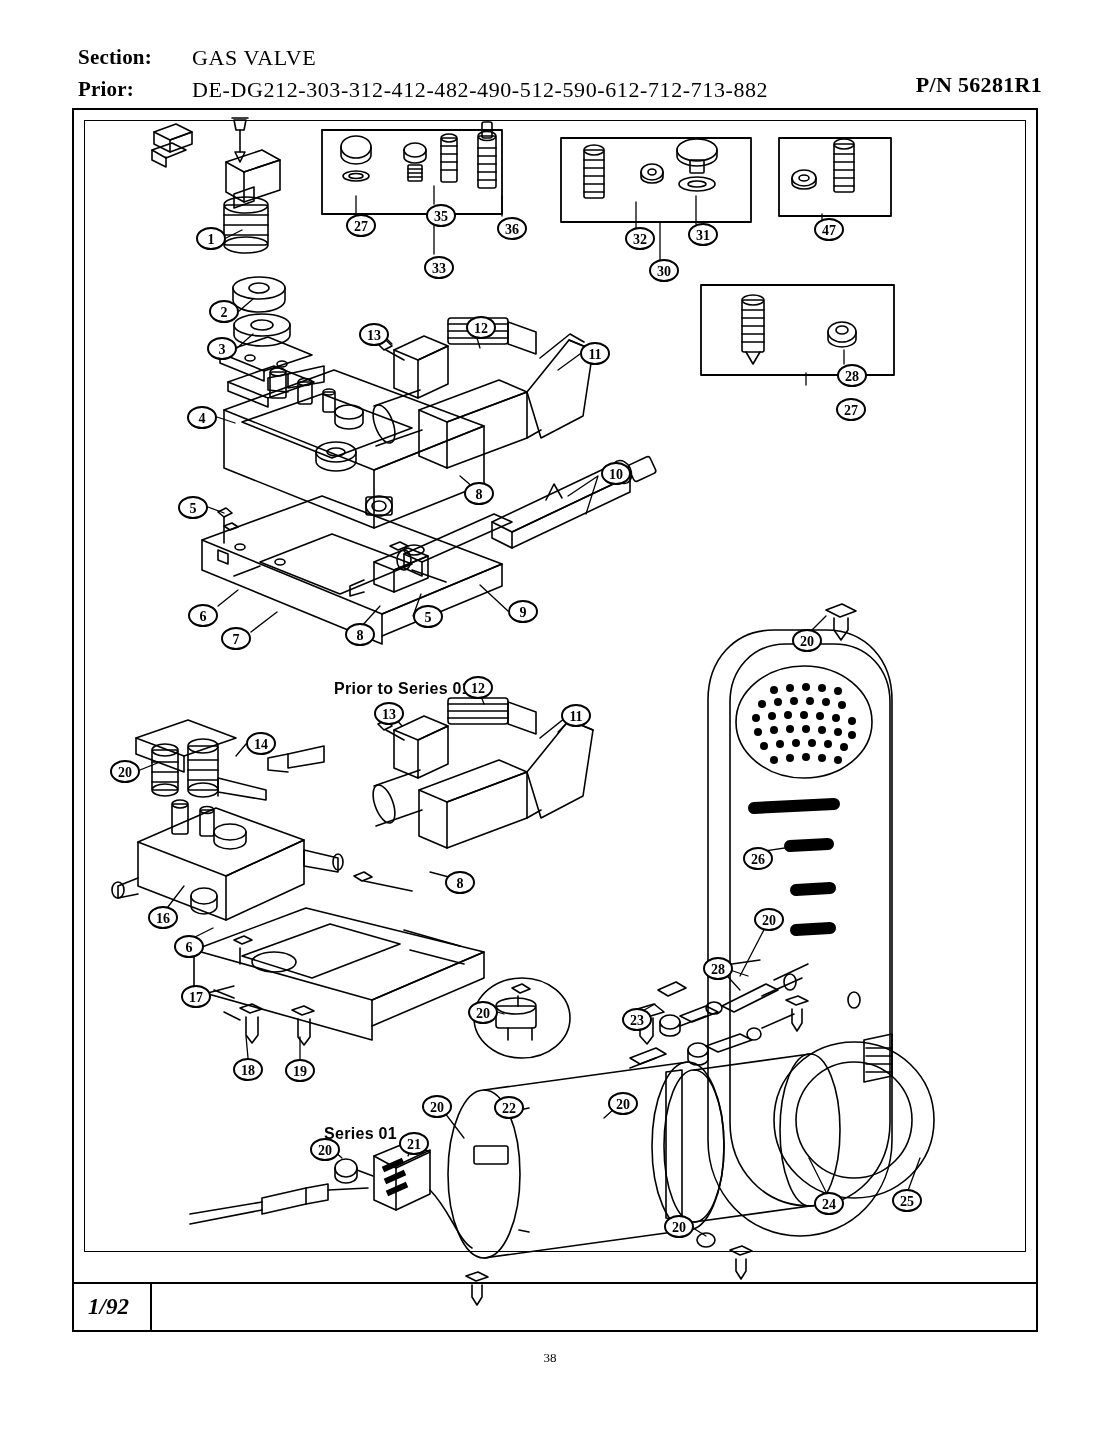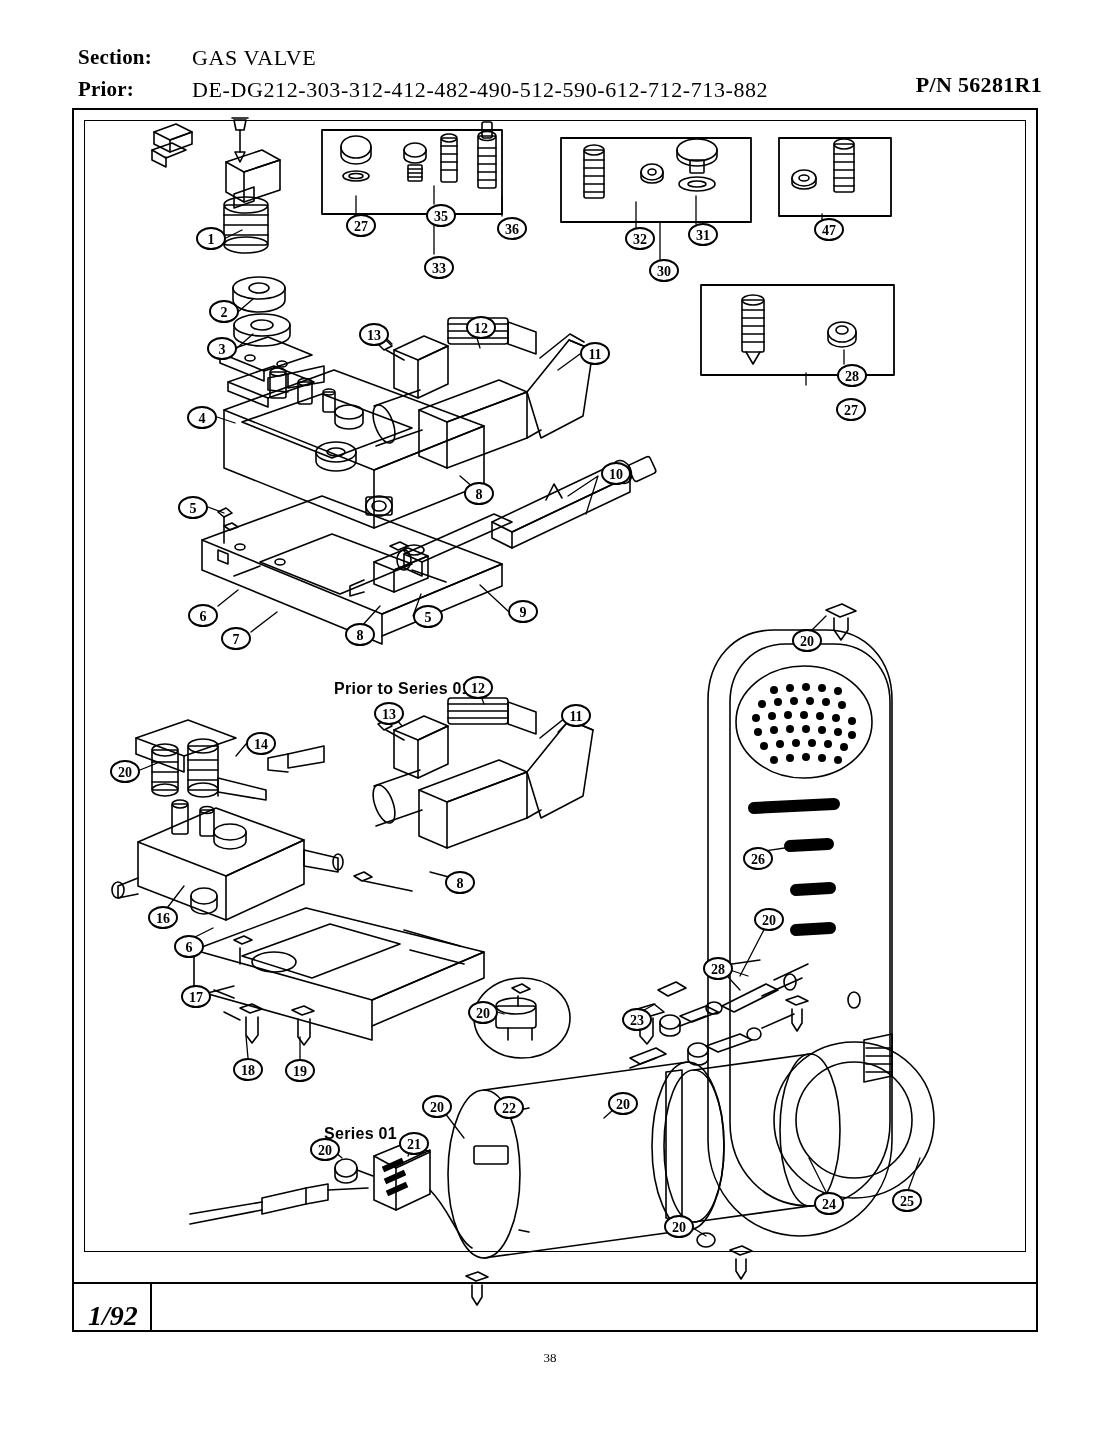--- a/index.html
+++ b/index.html
@@ -81,25 +81,24 @@
     left: 0;
     bottom: 0;
     width: 100%;
     height: 46px;
     border-top: 2px solid #000;
   }
   .footer-date {
     position: absolute;
     left: 14px;
     top: 10px;
-    font-size: 28px;
+    font-size: 23px;
     font-weight: bold;
     font-style: italic;
     font-family: "Liberation Serif", serif;
-    margin-top: 6px;
   }
   .footer-date-box {
     position: absolute;
     left: 0;
     bottom: 0;
     width: 76px;
     height: 46px;
     border-right: 2px solid #000;
   }
   .pageno {

